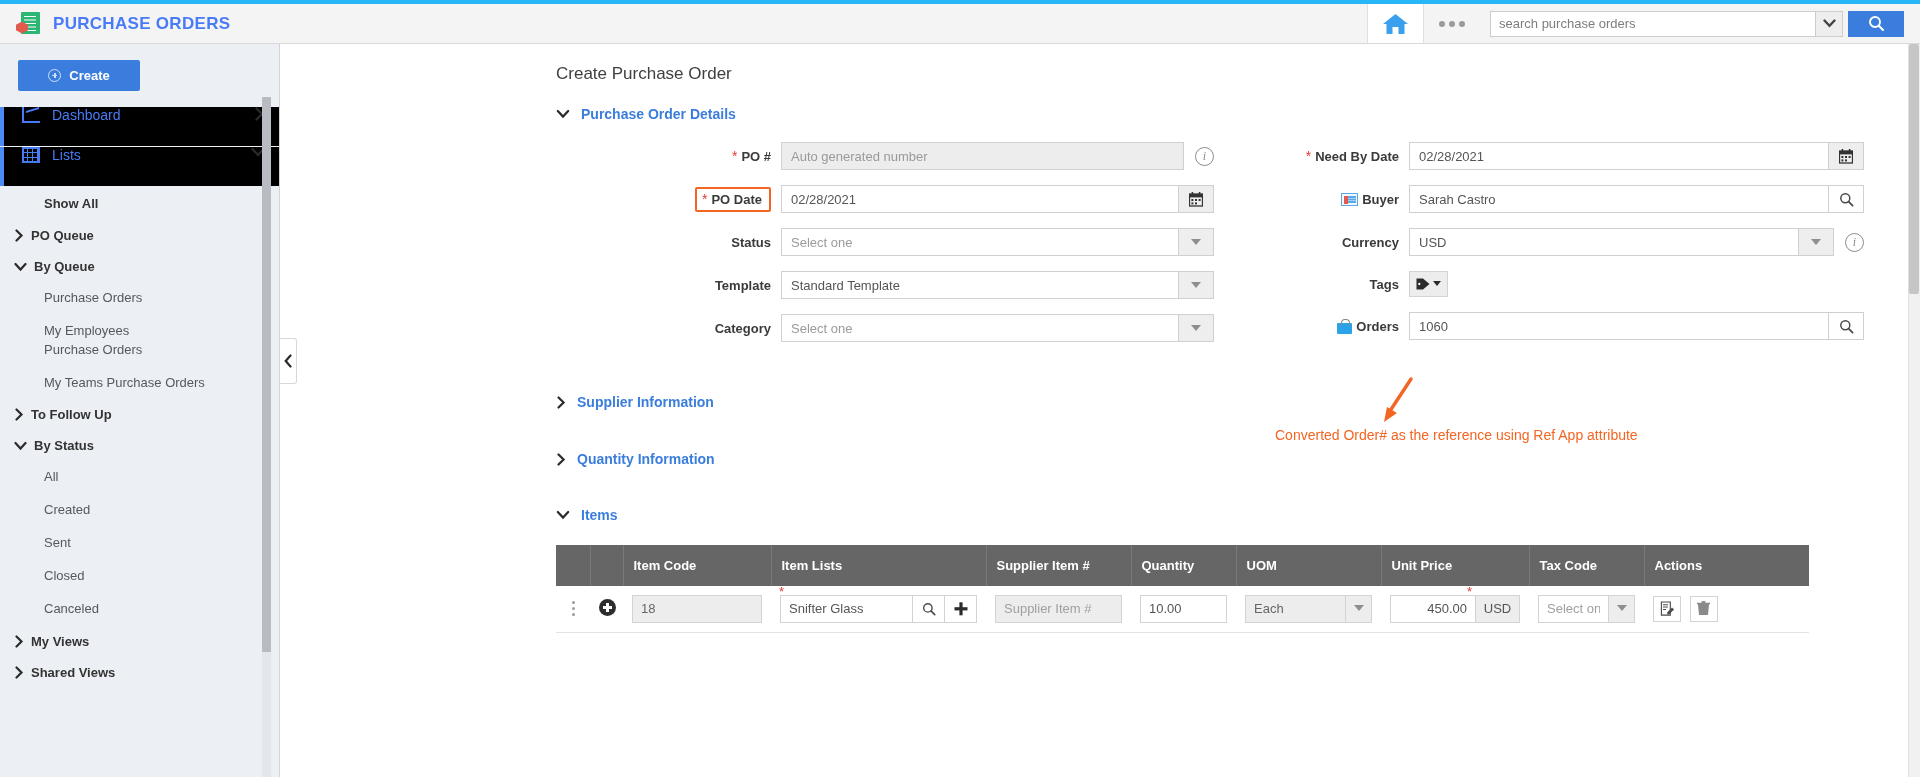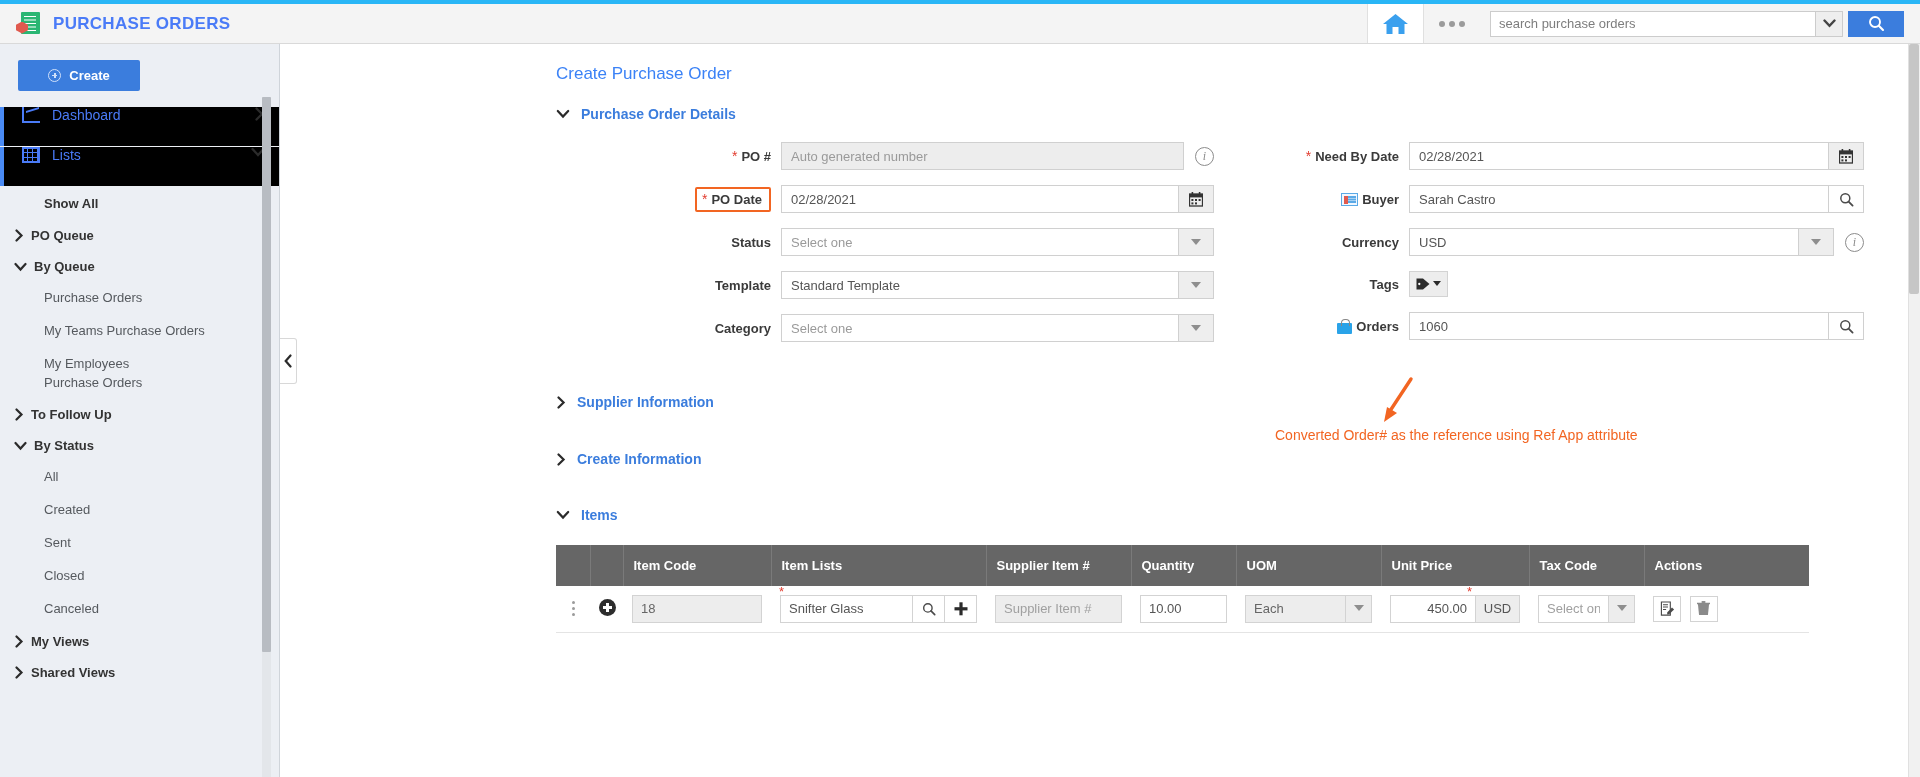--- a/index.html
+++ b/index.html
@@ -189,21 +189,21 @@
   #collapse-handle {
     position: absolute; left: 0; top: 294px;
     width: 17px; height: 46px;
     background: #fff;
     border: 1px solid #d8d8d8; border-left: none;
     border-radius: 0 3px 3px 0;
     display: flex; align-items: center; justify-content: center;
     cursor: pointer; z-index: 5;
   }
   #page-title {
-    font-size: 17px; color: #3b82f6;
+    font-size: 17px; color: #404040;
     padding: 20px 0 0 12px;
     margin-left: 264px;
   }
   #main-inner { padding-left: 276px; padding-right: 30px; }
 
   .section-head {
     display: flex; align-items: center; gap: 11px;
     color: #3b7ddd; font-size: 14px; font-weight: bold;
     cursor: pointer;
   }
@@ -465,22 +465,22 @@
 
     <div class="nav-group">
       <span class="chev">
         <svg width="13" height="10" viewBox="0 0 13 10">
             <path d="M1.5 2 L6.5 7.5 L11.5 2" stroke="#2b2b2b" stroke-width="2.2" fill="none" stroke-linecap="round"></path>
           </svg>
       </span>
       <span>By Queue</span>
     </div>
     <div class="nav-sub">Purchase Orders</div>
+    <div class="nav-sub" style="width:175px;">My Employees Purchase Orders</div>
     <div class="nav-sub">My Teams Purchase Orders</div>
-    <div class="nav-sub" style="width:175px;">My Employees Purchase Orders</div>
 
     <div class="nav-group">
       <span class="chev">
         <svg width="10" height="13" viewBox="0 0 10 13">
             <path d="M2.5 1.5 L7.5 6.5 L2.5 11.5" stroke="#2b2b2b" stroke-width="2.2" fill="none" stroke-linecap="round"></path>
           </svg>
       </span>
       <span>To Follow Up</span>
     </div>
 
@@ -711,21 +711,21 @@
         </span>
         <span>Supplier Information</span>
       </div>
 
       <div class="section-head" style="margin-top:41px;">
         <span class="chev-b">
           <svg width="10" height="13" viewBox="0 0 10 13">
               <path d="M2.5 1.5 L7.6 6.5 L2.5 11.5" stroke="#2b2b2b" stroke-width="2.2" fill="none" stroke-linecap="round"></path>
             </svg>
         </span>
-        <span>Create Information</span>
+        <span>Quantity Information</span>
       </div>
 
       <div id="items-section">
         <div class="section-head">
           <span class="chev-b">
             <svg width="14" height="10" viewBox="0 0 14 10">
                 <path d="M1.8 2 L7 7.6 L12.2 2" stroke="#2b2b2b" stroke-width="2.2" fill="none" stroke-linecap="round"></path>
               </svg>
           </span>
           <span>Items</span>

